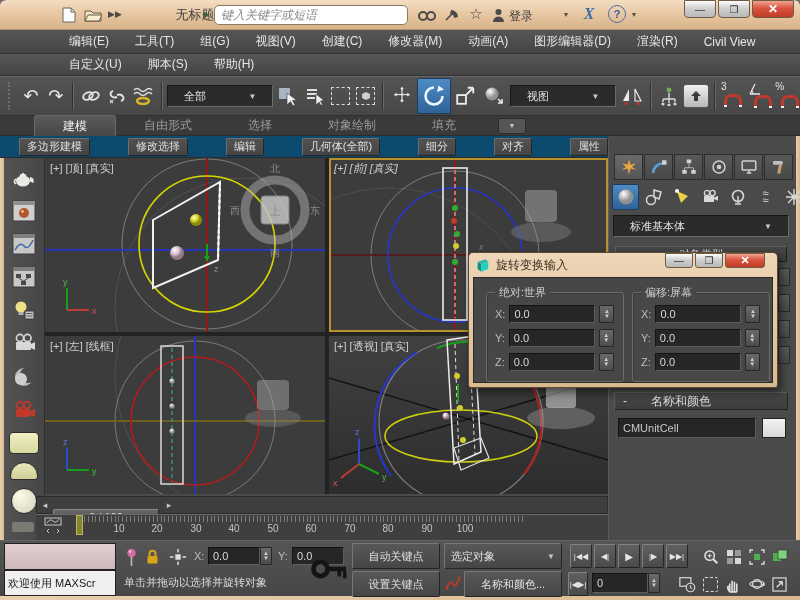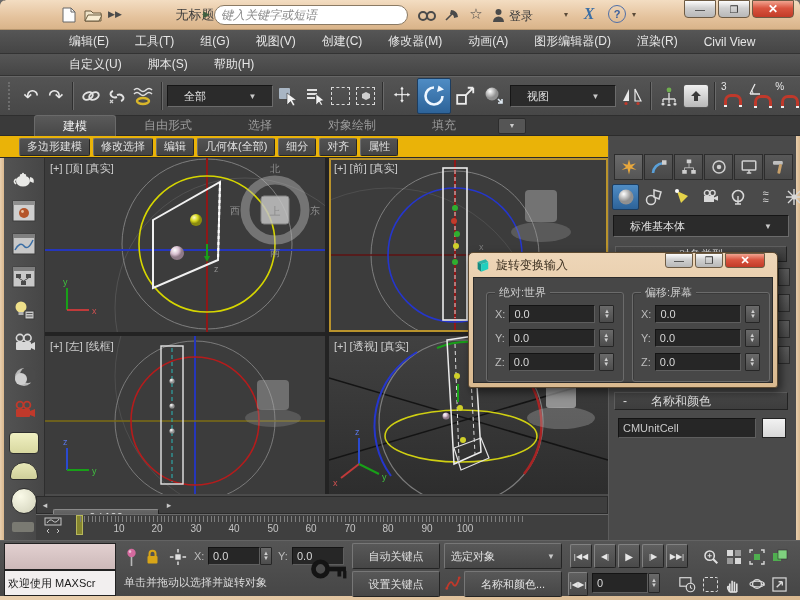--- a/index.html
+++ b/index.html
@@ -9,46 +9,46 @@
   .flex{display:flex;align-items:center;}
   .ctr{display:flex;align-items:center;justify-content:center;}
   .t11{font-size:11px;color:#dcdcdc;}
   
   .frame{background:linear-gradient(90deg,#e9cfae,#d9b88f);}
   
   .titlebar{left:0;top:0;width:800px;height:30px;background:linear-gradient(#f3ddc2,#e4c29c 60%,#d9b48a);border-bottom:1px solid #b5956e;border-radius:6px 6px 0 0;}
   .logo{left:8px;top:2px;width:46px;height:52px;background:linear-gradient(#3a3a3a,#171717);border:1px solid #000;border-radius:4px;z-index:30;}
   .logo .max{position:absolute;bottom:2px;left:0;right:0;text-align:center;color:#e8e8e8;font-size:9px;font-weight:bold;letter-spacing:1px;}
   .qabtn{width:22px;height:18px;border-radius:3px;}
-  .search{background:#fff;border:1px solid #8a7a64;border-radius:10px;color:#8a8a8a;font-style:italic;font-size:12px;display:flex;align-items:center;padding:0 6px;}
+  .search{background:#fff;border:1px solid #8a7a64;border-radius:5px;color:#8a8a8a;font-style:italic;font-size:12px;display:flex;align-items:center;padding:0 6px;}
   .winbtn{height:18px;border:1px solid #6d5b44;border-radius:0 0 4px 4px;background:linear-gradient(#fdfdfd,#cfcfcf 45%,#b8b8b8);color:#333;font-size:10px;display:flex;align-items:center;justify-content:center;}
   .winbtn.close{background:linear-gradient(#f2a490,#d9543f 45%,#c23b28);color:#fff;font-weight:bold;}
   
   .menubar{left:0;width:800px;background:linear-gradient(#565656,#454545);border-bottom:1px solid #333;}
   .mi{padding:0 13px;font-size:12px;color:#e6e6e6;height:100%;display:flex;align-items:center;}
   
   .toolbar{left:0;top:76px;width:800px;height:40px;background:linear-gradient(#545454,#474747);border-top:1px solid #666;border-bottom:1px solid #2e2e2e;}
   .tbtn{height:30px;display:flex;align-items:center;justify-content:center;border-radius:2px;}
   .tbtn.active{background:linear-gradient(#4f8cc4,#2d6399);border:1px solid #1c3d60;}
   .vsep{width:1px;height:28px;background:#2f2f2f;border-right:1px solid #6a6a6a;margin:0 4px;}
   .dd{background:#2b2b2b;border:1px solid;border-color:#161616 #6b6b6b #6b6b6b #161616;color:#e0e0e0;font-size:11px;display:flex;align-items:center;padding:0 16px;justify-content:space-between;}
   .caret{font-size:8px;color:#c9c9c9;}
   
   .ribbontabs{left:0;top:116px;width:800px;height:20px;background:#3a3a3a;border-bottom:1px solid #2c2c2c;}
   .rtab{padding:0 28px;font-size:12px;color:#9b9b9b;height:20px;display:flex;align-items:center;}
   .rtab.active{background:linear-gradient(#5a5a5a,#474747);color:#efefef;border:1px solid #6a6a6a;border-bottom:none;border-radius:3px 3px 0 0;}
-  .subtabs{left:0;top:136px;width:608px;height:22px;background:#eab308;border-bottom:1px solid #2a2a2a;}
+  .subtabs{left:0;top:136px;width:608px;height:22px;background:#0c4a6e;border-bottom:1px solid #2a2a2a;justify-content:space-between;}
   .stab{margin-left:3px;padding:0 7px;height:16px;font-size:11px;color:#e0e0e0;background:linear-gradient(#525252,#444);border:1px solid;border-color:#6e6e6e #262626 #262626 #6e6e6e;border-radius:2px;display:flex;align-items:center;}
   
   .lbar{left:4px;top:158px;width:41px;height:382px;background:linear-gradient(90deg,#535353,#464646);border-right:1px solid #2e2e2e;}
   .licon{left:9px;width:30px;height:28px;display:flex;align-items:center;justify-content:center;}
   
   .vpwrap{left:45px;top:158px;width:563px;height:336px;background:#232323;}
   .vp{position:absolute;background:#3c3c3c;overflow:hidden;}
-  .vp.active{outline:2px solid #b9932c;outline-offset:-2px;}
+  .vp.active{outline:2px solid #b9932c;outline-offset:-2px;font-style:italic;}
   .vplabel{position:absolute;left:5px;top:3px;font-size:11px;color:#cdcdcd;z-index:5;}
   
   .rpanel{left:608px;top:140px;width:188px;height:400px;background:#4a4a4a;border-left:1px solid #5d5d5d;}
   .ptab{width:27px;height:24px;background:linear-gradient(#585858,#484848);border:1px solid #2d2d2d;display:flex;align-items:center;justify-content:center;}
   .ptab.active{background:linear-gradient(#6a6a6a,#555);}
   .cbtn{width:25px;height:24px;display:flex;align-items:center;justify-content:center;border:1px solid transparent;}
   .cbtn.active{background:linear-gradient(#4f8cc4,#2d6399);border:1px solid #1c3d60;border-radius:2px;}
   .rollhdr{background:linear-gradient(#474747,#3d3d3d);border:1px solid;border-color:#5f5f5f #232323 #232323 #5f5f5f;color:#dedede;font-size:12px;display:flex;align-items:center;}
   
   .dlg{left:468px;top:252px;width:310px;height:136px;background:linear-gradient(#eed6b8,#d9b98f);border:1px solid #5d4a31;border-radius:5px 5px 3px 3px;box-shadow:3px 4px 10px rgba(0,0,0,.55);z-index:50;}

